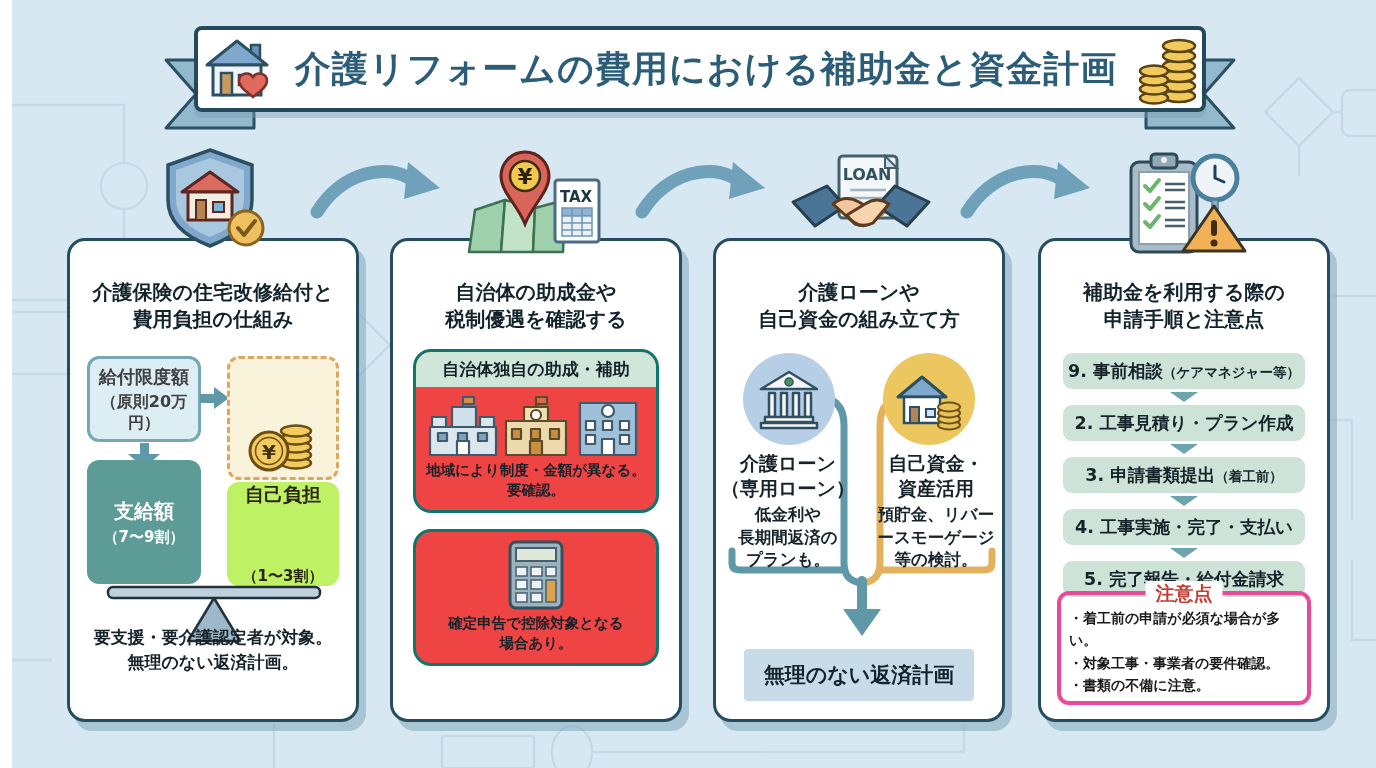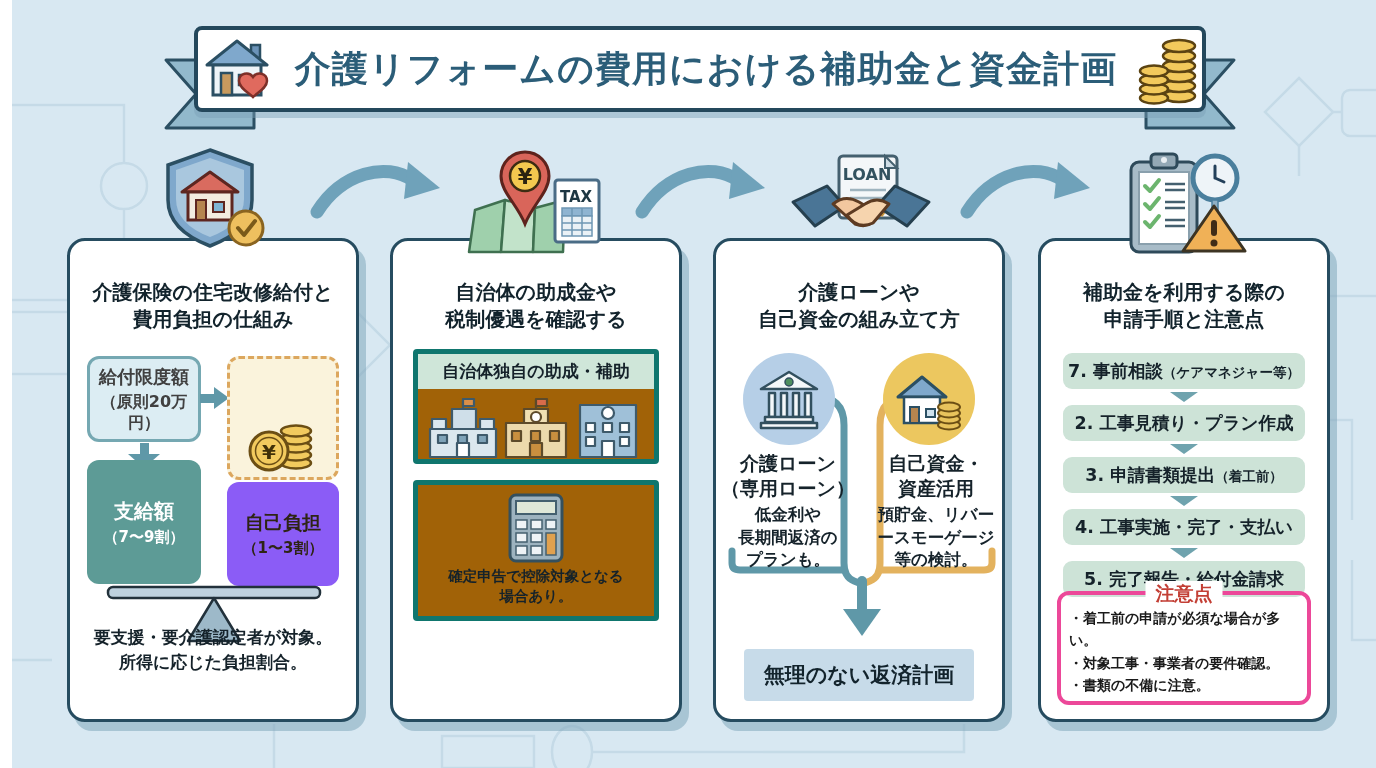--- a/index.html
+++ b/index.html
@@ -32,38 +32,38 @@
   .card-icon{position:absolute;z-index:3;}
   #icon1{left:138px;top:146px;} #icon2{left:455px;top:148px;}
   #icon3{left:775px;top:152px;} #icon4{left:1105px;top:148px;}
 
   
   .c1-box{position:absolute;border-radius:12px;display:flex;flex-direction:column;
     align-items:center;justify-content:center;text-align:center;box-sizing:border-box;}
   #c1-limit{left:17px;top:115px;width:114px;height:86px;background:#dcedf3;border:3px solid #75a8b2;color:#404040;}
   #c1-dashed{left:157px;top:115px;width:112px;height:124px;background:#faf3dc;border:3px dashed #dca75e;}
   #c1-grant{left:17px;top:219px;width:114px;height:124px;background:#5d9b96;color:#ffffff;}
-  #c1-self{left:157px;top:241px;width:112px;height:104px;background:#8b5cf6;color:#2e2414;}
+  #c1-self{left:157px;top:241px;width:112px;height:104px;background:#bef264;color:#2e2414;justify-content:space-between;}
   .c1-main{font-size:18px;font-weight:800;}
   .c1-sub{font-size:16px;font-weight:800;margin-top:3px;}
   #c1-grant .c1-main{font-size:20px;} #c1-self .c1-main{font-size:19px;}
   #c1-grant .c1-sub,#c1-self .c1-sub{font-size:15px;}
   #c1-rstem{left:130px;top:153px;width:16px;height:9px;background:#5f98a8;}
   #c1-rhead{left:144px;top:146px;width:0;height:0;border-top:11px solid transparent;
     border-bottom:11px solid transparent;border-left:15px solid #5f98a8;}
   #c1-dstem{left:70px;top:202px;width:9px;height:13px;background:#5f98a8;}
   #c1-dhead{left:58px;top:213px;width:0;height:0;border-left:16px solid transparent;
     border-right:16px solid transparent;border-top:14px solid #5f98a8;}
   #c1-coins{left:50%;bottom:4px;transform:translateX(-50%);}
   #c1-balance{left:36px;top:342px;}
   #c1-note{left:0;top:384px;width:100%;text-align:center;font-size:17px;line-height:1.45;
     color:#15222a;white-space:pre-line;font-weight:800;}
 
   
-  .c2-box{margin:16px 20px 0;border:5px solid #0f766e;border-radius:4px;overflow:hidden;background:#a16207;}
+  .c2-box{margin:16px 20px 0;border:3px solid #0f766e;border-radius:18px;overflow:hidden;background:#ef4444;}
   .c2-band{background:#cfe6d9;text-align:center;padding:6px 2px;color:#15222a;}
   .c2-band .t1{font-size:17px;font-weight:800;}
   .c2-band .t2{font-size:13.5px;font-weight:800;margin-top:1px;}
   .c2-note{text-align:center;font-size:14.5px;line-height:1.35;margin:4px 2px 10px;
     color:#15222a;white-space:pre-line;font-weight:800;}
   .c2-art{margin:8px auto 0;display:block;}
 
   
   #c3-circles{position:absolute;left:0;top:112px;width:100%;display:flex;justify-content:center;gap:48px;}
   .c3-circle{width:92px;height:92px;border-radius:50%;display:flex;align-items:center;justify-content:center;}
@@ -266,21 +266,21 @@
       <div class="c1-main">自己負担</div>
       <div class="c1-sub">（1〜3割）</div>
     </div>
 
     <svg id="c1-balance" class="abs" width="220" height="64" viewBox="0 0 220 64">
       <rect x="2" y="4" width="212" height="11" rx="5" fill="#bed1de" stroke="#22313b" stroke-width="2.5"></rect>
       <polygon points="108,15 134,58 82,58" fill="#9db9c9" stroke="#22313b" stroke-width="2.5" stroke-linejoin="round"></polygon>
     </svg>
 
     <div id="c1-note" class="abs">要支援・要介護認定者が対象。
-所得に応じた負担割合。</div>
+無理のない返済計画。</div>
   </div>
 
   <div id="card2" class="card">
     <h2>自治体の助成金や
 税制優遇を確認する</h2>
 
     <div class="c2-box">
       <div class="c2-band">
         <div class="t1">自治体独自の助成・補助</div>
       </div>
@@ -312,20 +312,22 @@
           <rect x="152" y="8" width="56" height="52" fill="#9fc0d8"></rect>
           <circle cx="180" cy="16" r="6" fill="#ffffff"></circle>
           <rect x="158" y="26" width="9" height="9" fill="#ffffff"></rect>
           <rect x="175" y="26" width="9" height="9" fill="#ffffff"></rect>
           <rect x="192" y="26" width="9" height="9" fill="#ffffff"></rect>
           <rect x="158" y="40" width="9" height="9" fill="#ffffff"></rect>
           <rect x="192" y="40" width="9" height="9" fill="#ffffff"></rect>
           <rect x="174" y="44" width="12" height="16" fill="#ffffff"></rect>
         </g>
       </svg>
+      <div class="c2-note">地域により制度・金額が異なる。
+要確認。</div>
     </div>
 
     <div class="c2-box">
       <svg class="c2-art" width="56" height="70" viewBox="0 0 56 70">
         <rect x="2" y="2" width="52" height="66" rx="6" fill="#9db3bf" stroke="#34505e" stroke-width="3"></rect>
         <rect x="8" y="8" width="40" height="13" fill="#dfe8d8" stroke="#44606f" stroke-width="2"></rect>
         <g fill="#eef3f6" stroke="#44606f" stroke-width="1.5">
           <rect x="8" y="27" width="11" height="9"></rect>
             <rect x="23" y="27" width="11" height="9"></rect>
             <rect x="38" y="27" width="10" height="9"></rect>
@@ -404,21 +406,21 @@
 
     <div id="c3-result">無理のない返済計画</div>
   </div>
 
   <div id="card4" class="card">
     <h2>補助金を利用する際の
 申請手順と注意点</h2>
 
     <div id="c4-steps">
       <div class="c4-pill">
-        <span class="m">7. 事前相談</span><span class="n">（ケアマネジャー等）</span>
+        <span class="m">9. 事前相談</span><span class="n">（ケアマネジャー等）</span>
       </div>
       <div class="c4-chev"></div>
       <div class="c4-pill">
         <span class="m">2. 工事見積り・プラン作成</span><span class="n"></span>
       </div>
       <div class="c4-chev"></div>
       <div class="c4-pill">
         <span class="m">3. 申請書類提出</span><span class="n">（着工前）</span>
       </div>
       <div class="c4-chev"></div>

